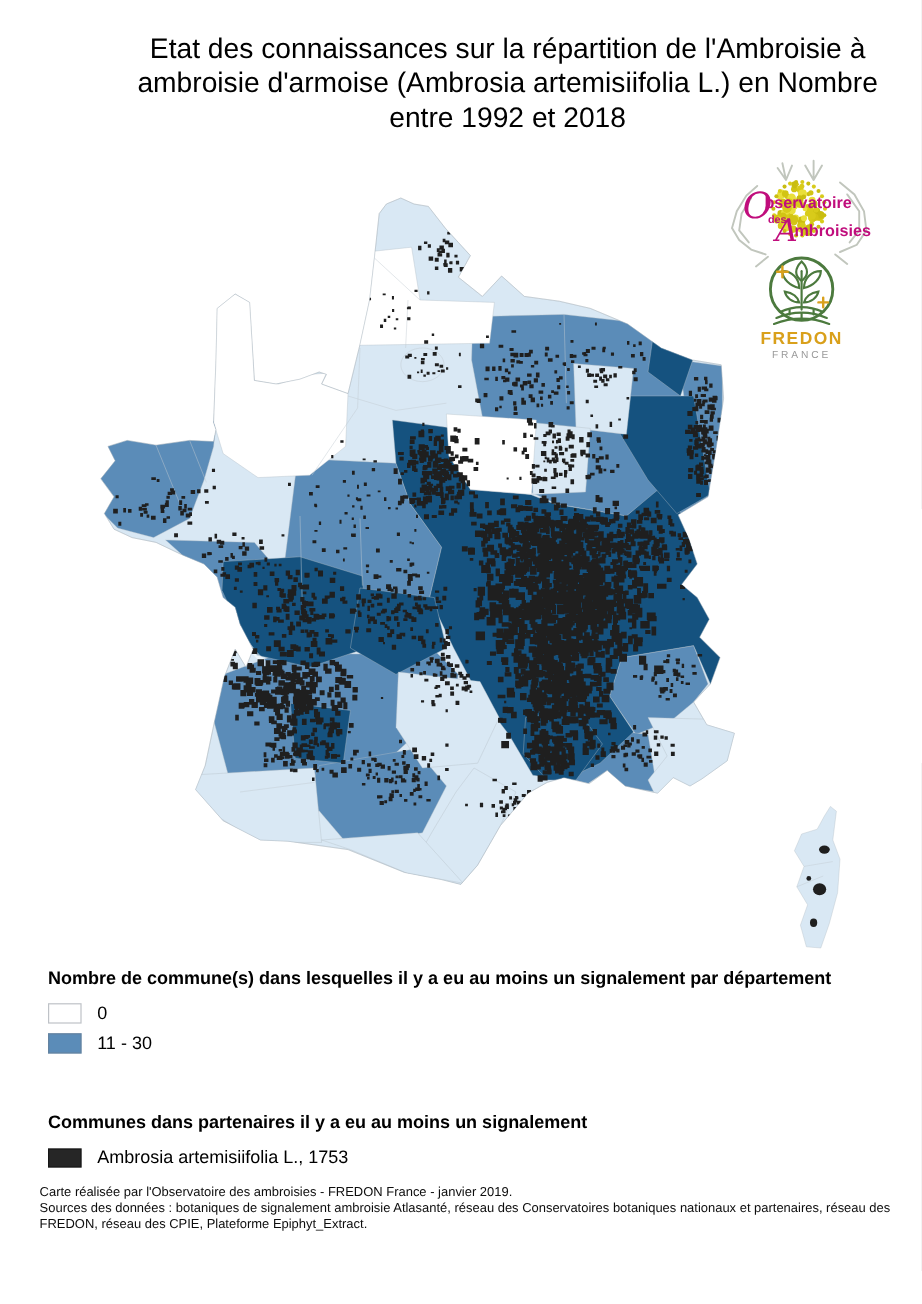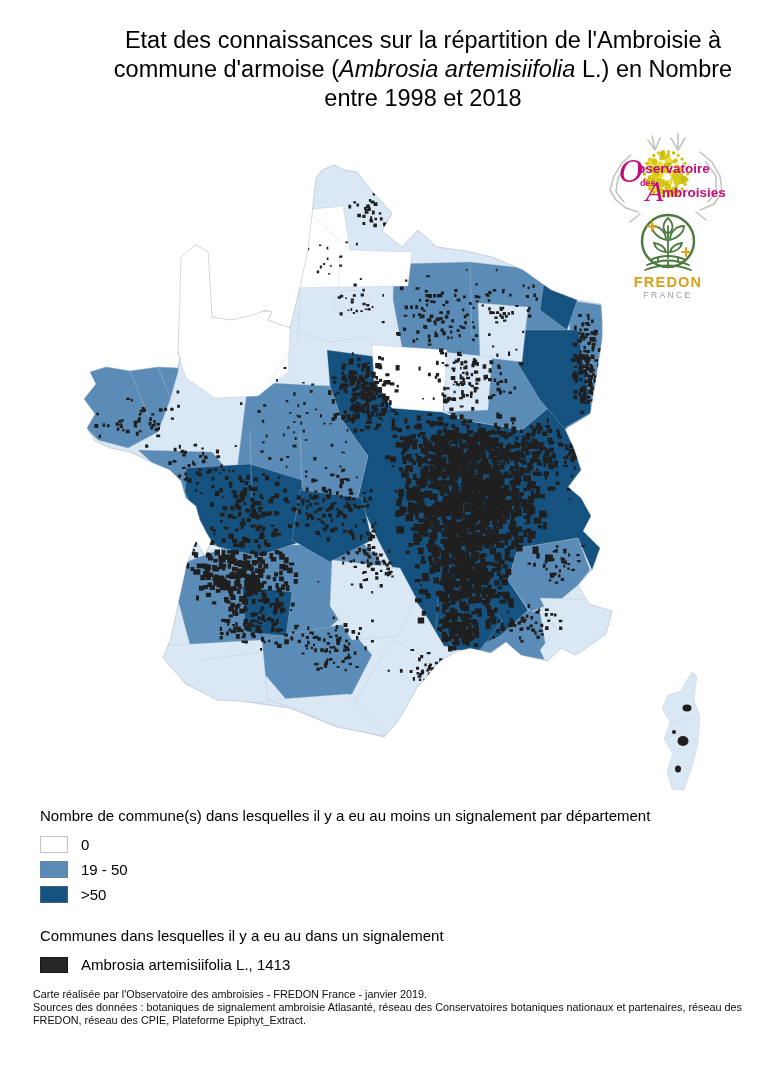--- a/index.html
+++ b/index.html
@@ -4,25 +4,25 @@
 <style>
   html,body{margin:0;padding:0;background:#e9e9e9;}
   .page{
     position:relative;width:768px;height:1087px;background:#ffffff;overflow:hidden;
     font-family:"Liberation Sans",sans-serif;color:#000;margin:0 auto;
   }
   .title{
     position:absolute;top:26px;left:0;width:768px;text-align:center;
     font-size:23.5px;line-height:29px;font-weight:400;color:#000;padding-left:39px;
   }
-  .title .it{font-style:italic;}
+  .title .it{}
   svg.mapsvg{position:absolute;left:0;top:0;width:768px;height:1087px;}
   .legend1{position:absolute;left:40px;top:806px;}
   .legend2{position:absolute;left:40px;top:926px;}
-  .legend-title{font-size:15px;line-height:19px;color:#000;}
+  .legend-title{font-size:15px;line-height:19px;color:#000;font-weight:bold;}
   .legend-items{margin-top:7px;}
   .legend-row{display:flex;align-items:center;height:25px;}
   .swatch{width:28px;height:17px;margin-right:13px;border:1px solid rgba(110,120,130,0.45);box-sizing:border-box;flex:0 0 auto;}
   .legend-label{font-size:15px;color:#000;}
   .legend2 .swatch{height:16px;}
   .footer{
     position:absolute;left:17px;top:988px;width:740px;
     font-size:10.8px;line-height:13.2px;color:#0d0d0d;margin-left:16px;
   }
 </style>
@@ -260,48 +260,44 @@
         <path d="M652,222 L652,231 M647.5,226.5 L656.5,226.5"></path>
         <path d="M686,248 L686,256 M682,252 L690,252"></path>
       </g>
       <text x="668" y="287" text-anchor="middle" font-size="14.5" font-weight="bold" letter-spacing="1.2" class="fredon-gold-fill" fill="#d9a01b">FREDON</text>
       <text x="668" y="298" text-anchor="middle" font-size="8.5" letter-spacing="2.4" class="fredon-gray-fill" fill="#9a9a9a">FRANCE</text>
     </g>
   </svg>
 
   <div class="title">
     <div><span>Etat des connaissances sur la répartition de l'Ambroisie à</span></div>
-    <div><span>commune d'armoise (</span><span class="it">Ambrosia artemisiifolia</span><span> L.) en Nombre</span></div>
-    <div><span>entre 1998 et 2018</span></div>
+    <div><span>ambroisie d'armoise (</span><span class="it">Ambrosia artemisiifolia</span><span> L.) en Nombre</span></div>
+    <div><span>entre 1992 et 2018</span></div>
   </div>
 
   <div class="legend1">
     <div class="legend-title">Nombre de commune(s) dans lesquelles il y a eu au moins un signalement par département</div>
     <div class="legend-items">
         <div class="legend-row">
           <span class="swatch" style="background: rgb(255, 255, 255);"></span>
           <span class="legend-label">0</span>
         </div>
         <div class="legend-row">
           <span class="swatch" style="background: rgb(91, 140, 184);"></span>
-          <span class="legend-label">19 - 50</span>
-        </div>
-        <div class="legend-row">
-          <span class="swatch" style="background: rgb(21, 82, 127);"></span>
-          <span class="legend-label">&gt;50</span>
+          <span class="legend-label">11 - 30</span>
         </div>
       </div>
   </div>
 
   <div class="legend2">
-    <div class="legend-title">Communes dans lesquelles il y a eu au dans un signalement</div>
+    <div class="legend-title">Communes dans partenaires il y a eu au moins un signalement</div>
     <div class="legend-items">
         <div class="legend-row">
           <span class="swatch" style="background: rgb(38, 38, 38); border-color: rgba(0, 0, 0, 0.4);"></span>
-          <span class="legend-label">Ambrosia artemisiifolia L., 1413</span>
+          <span class="legend-label">Ambrosia artemisiifolia L., 1753</span>
         </div>
       </div>
   </div>
 
   <div class="footer">
     <div>Carte réalisée par l'Observatoire des ambroisies - FREDON France - janvier 2019.</div>
     <div>Sources des données : botaniques de signalement ambroisie Atlasanté, réseau des Conservatoires botaniques nationaux et partenaires, réseau des FREDON, réseau des CPIE, Plateforme Epiphyt_Extract.</div>
   </div>
 
 </div>

